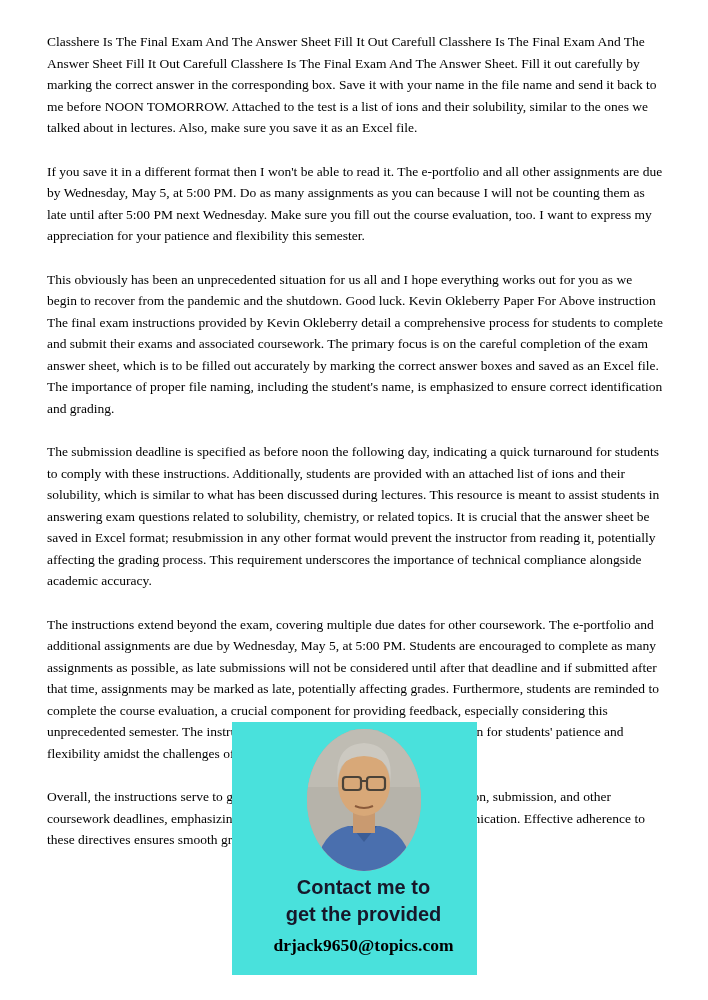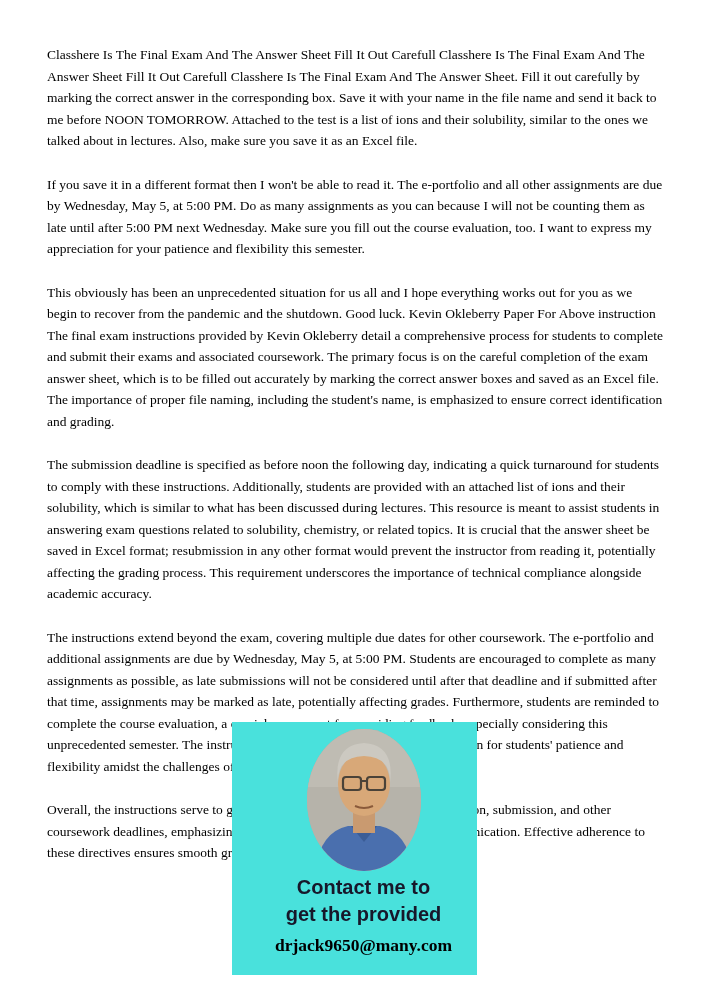--- a/index.html
+++ b/index.html
@@ -12,21 +12,20 @@
     font-family: "Liberation Serif", serif;
     color: #000000;
   }
   .content {
     position: absolute;
     left: 47px;
     top: 31px;
     width: 616px;
     font-size: 13.5px;
     line-height: 21.5px;
-    margin-top: 13px;
   }
   .content p { margin: 0 0 22px 0; }
 
   .contact-card {
     position: absolute;
     left: 232px;
     top: 722px;
     width: 245px;
     height: 253px;
     background: #49e1dc;
@@ -90,16 +89,16 @@
         <rect x="36" y="48" width="18" height="13" rx="3" fill="none" stroke="#4a4238" stroke-width="2.2"></rect>
         <rect x="60" y="48" width="18" height="13" rx="3" fill="none" stroke="#4a4238" stroke-width="2.2"></rect>
         <line x1="54" y1="52" x2="60" y2="52" stroke="#4a4238" stroke-width="2"></line>
         <path d="M48 77 Q57 81 66 77" stroke="#8a5a3a" stroke-width="2" fill="none"></path>
       </svg>
     </div>
     <div class="contact-text">
       <div>Contact me to</div>
       <div>get the provided</div>
     </div>
-    <div class="contact-email">drjack9650@many.com</div>
+    <div class="contact-email">drjack9650@topics.com</div>
   </div>
 
 </div>
 
 </body></html>

